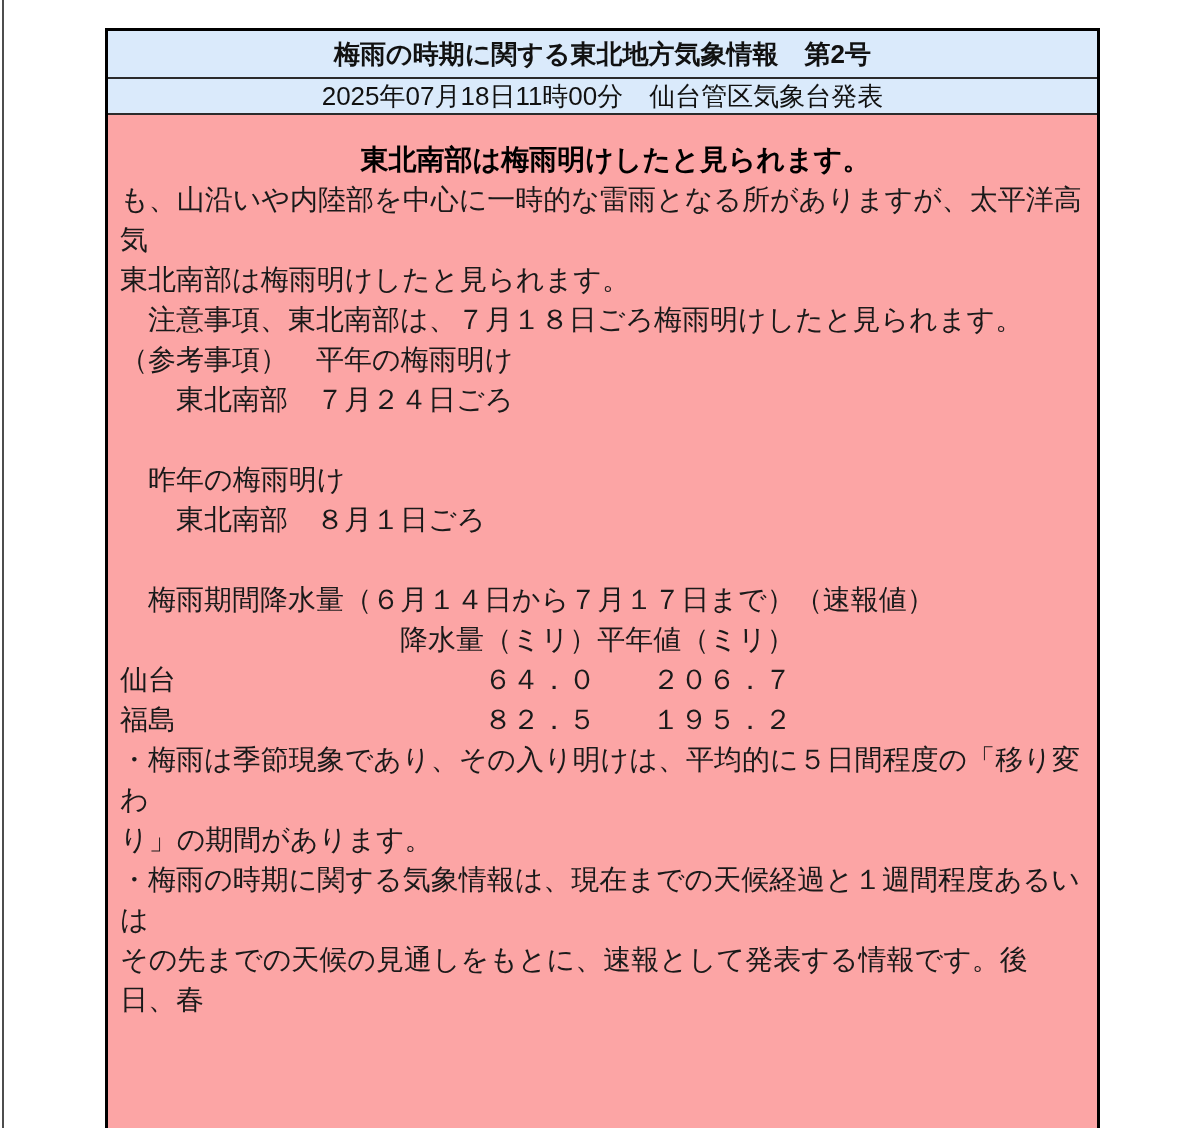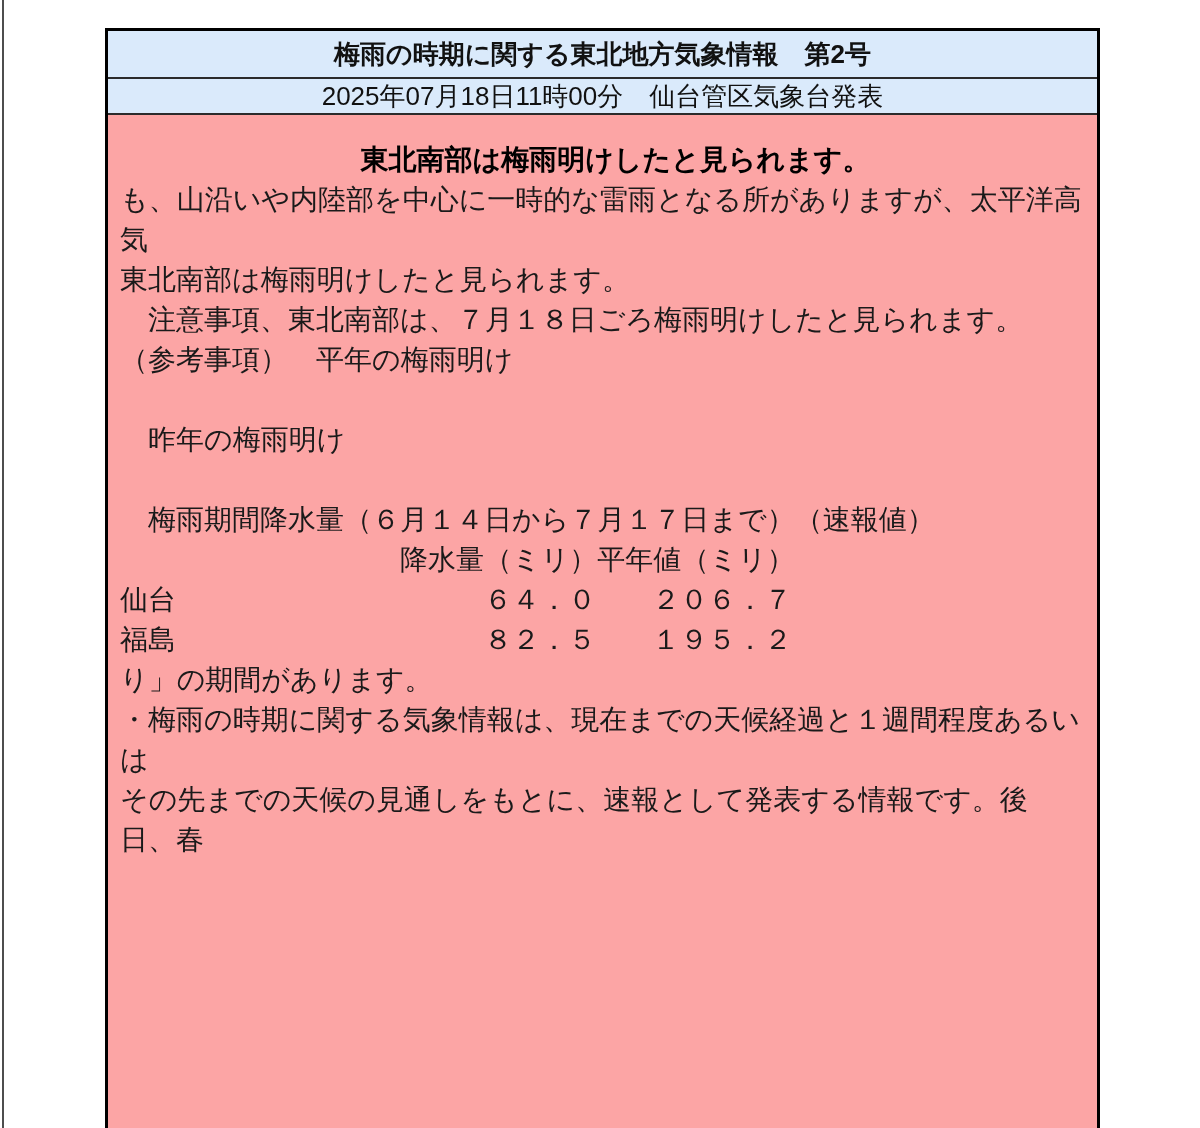--- a/index.html
+++ b/index.html
@@ -84,26 +84,29 @@
     <div class="bar date-bar">
       <span>2025年07月18日11時00分　仙台管区気象台発表</span>
     </div>
 
     <div class="doc-body">
       <div class="line headline">　東北南部は梅雨明けしたと見られます。</div>
       <div class="line">も、山沿いや内陸部を中心に一時的な雷雨となる所がありますが、太平洋高気</div>
       <div class="line">東北南部は梅雨明けしたと見られます。</div>
       <div class="line">　注意事項、東北南部は、７月１８日ごろ梅雨明けしたと見られます。</div>
       <div class="line">（参考事項）　平年の梅雨明け</div>
+      <div class="line">　　東北南部　７月２４日ごろ</div>
       <div class="line"></div>
       <div class="line">　昨年の梅雨明け</div>
+      <div class="line">　　東北南部　８月１日ごろ</div>
       <div class="line"></div>
       <div class="line">　梅雨期間降水量（６月１４日から７月１７日まで）（速報値）</div>
       <div class="line">　　　　　　　　　　降水量（ミリ）平年値（ミリ）</div>
       <div class="line">仙台　　　　　　　　　　　６４．０　　２０６．７</div>
       <div class="line">福島　　　　　　　　　　　８２．５　　１９５．２</div>
+      <div class="line">・梅雨は季節現象であり、その入り明けは、平均的に５日間程度の「移り変わ</div>
       <div class="line">り」の期間があります。</div>
       <div class="line">・梅雨の時期に関する気象情報は、現在までの天候経過と１週間程度あるいは</div>
       <div class="line">その先までの天候の見通しをもとに、速報として発表する情報です。後日、春</div>
 
     </div>
   </div>
 </div>
 
 </body></html>

